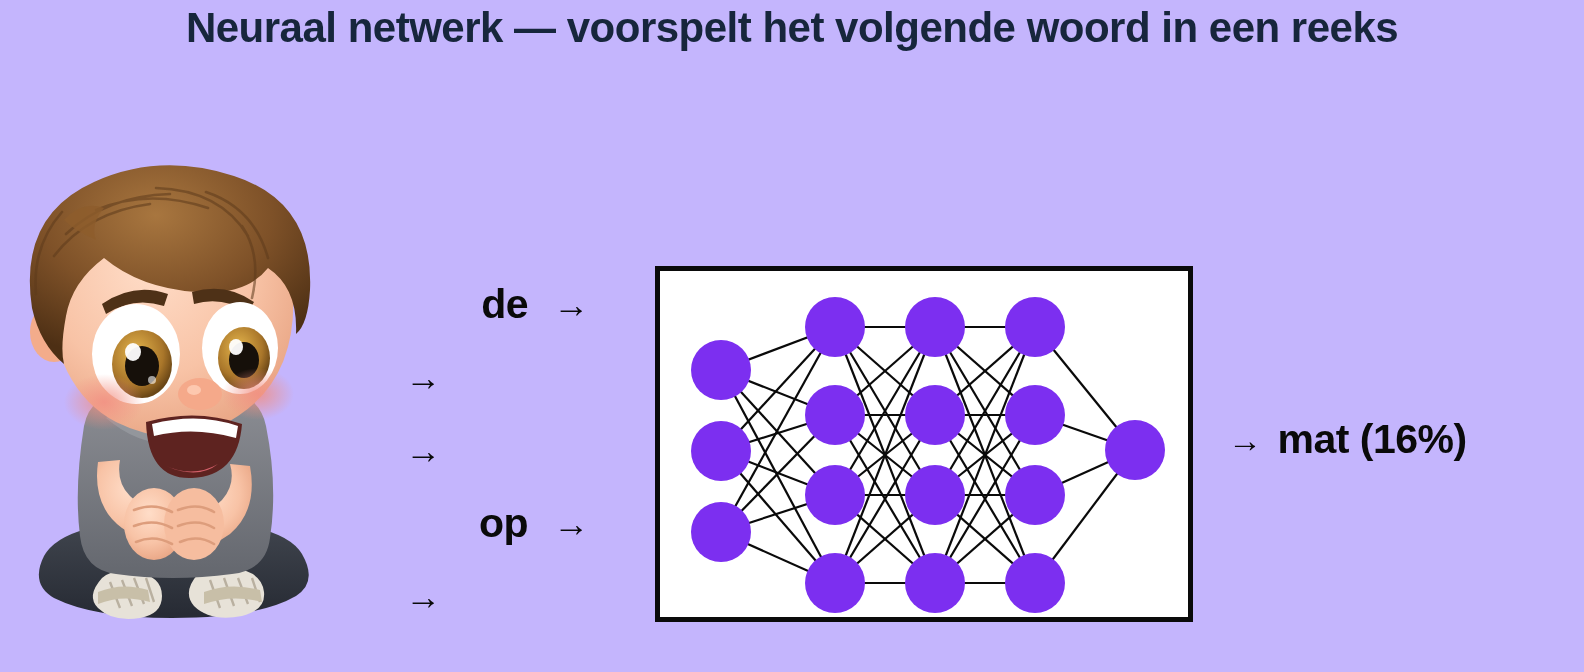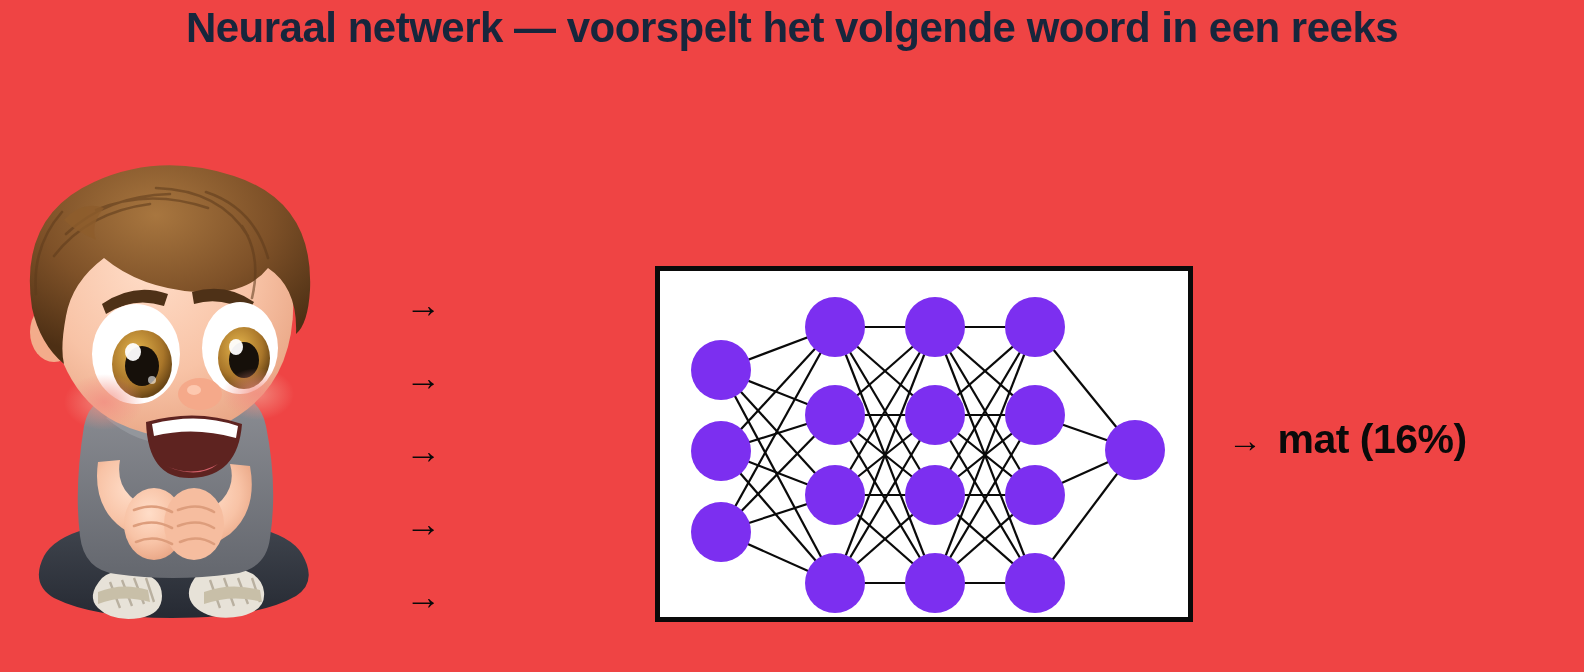--- a/index.html
+++ b/index.html
@@ -9,21 +9,21 @@
     background: #ffffff;
   }
   body {
     font-family: "Liberation Sans", sans-serif;
     -webkit-font-smoothing: antialiased;
   }
   #stage {
     position: relative;
     width: 1584px;
     height: 672px;
-    background: #ef4444;
+    background: #c4b5fd;
     overflow: hidden;
   }
 
   
   #title {
     position: absolute;
     left: 0;
     top: 6px;
     width: 1584px;
     text-align: center;
@@ -223,29 +223,31 @@
           <path d="M140 296 q50 -14 96 2 q-4 52 -50 54 q-44 2 -46 -56 z" fill="#5e2320"></path>
           <path d="M146 298 q46 -12 86 2 l-2 12 q-42 -12 -82 -2 z" fill="#ffffff"></path>
           <path d="M160 340 q28 12 52 -2 q-20 16 -52 2 z" fill="#d4606a"></path>
         </g>
       </g>
     </svg>
   </div>
 
   <div id="input-words">
     <div class="word-row">
-      <span class="word-arrow">→</span>
-    </div>
-    <div class="word-row">
-      <span class="word-arrow">→</span>
-    </div>
-    <div class="word-row">
-      <span class="word-arrow">→</span>
-    </div>
-    <div class="word-row">
+      <span class="word-label">de</span>
+      <span class="word-arrow">→</span>
+    </div>
+    <div class="word-row">
+      <span class="word-arrow">→</span>
+    </div>
+    <div class="word-row">
+      <span class="word-arrow">→</span>
+    </div>
+    <div class="word-row">
+      <span class="word-label">op</span>
       <span class="word-arrow">→</span>
     </div>
     <div class="word-row">
       <span class="word-arrow">→</span>
     </div>
   </div>
 
   <div id="network-box">
     <svg id="network-svg" viewBox="0 0 528 346" preserveAspectRatio="none" xmlns="http://www.w3.org/2000/svg" aria-hidden="true">
       <g id="edges" stroke-width="2.2" fill="none">

